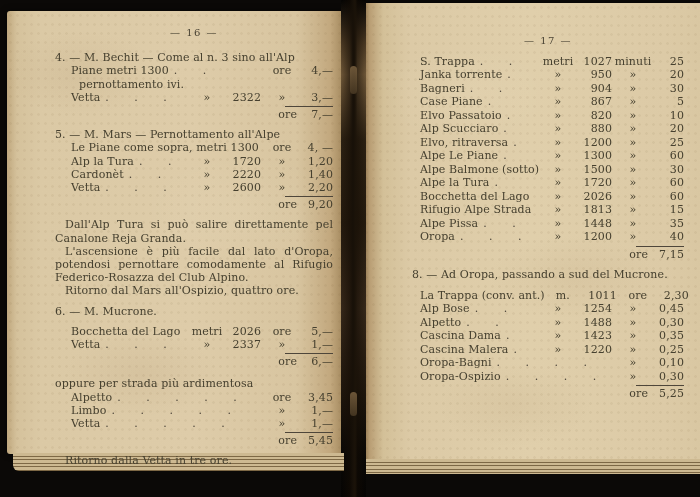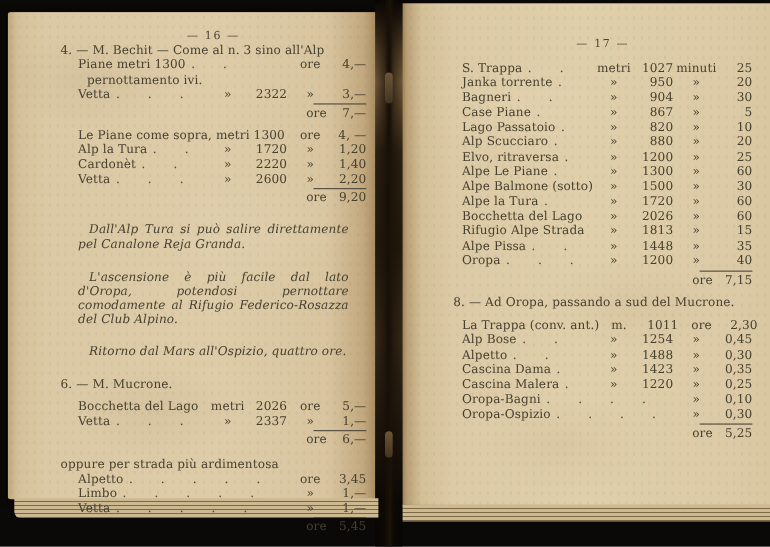--- a/index.html
+++ b/index.html
@@ -48,21 +48,21 @@
   .edge-stack{
     position:absolute; height:18px;
     background:repeating-linear-gradient(180deg,#cdb991 0px,#cdb991 2.6px,#7d6845 2.6px,#7d6845 3.6px);
   }
   .edge-stack-left{left:13px; top:453px; width:331px; border-radius:0 0 0 6px;}
   .edge-stack-right{left:366px; top:459px; width:334px; height:15px;}
   
   .content{position:absolute; font-size:11px; line-height:13.2px; letter-spacing:.1px;}
   .content-left{left:55px; top:26px; width:278px;}
   .content-right{left:412px; top:34px; width:272px; line-height:13.5px;}
-  .pgnum{text-align:center; font-size:10px; letter-spacing:1.5px; color:#4b4435;}
+  .pgnum{text-align:center; font-size:10px; letter-spacing:1.5px; margin-bottom:12px; color:#4b4435;}
   .content-right .pgnum{margin-bottom:7px;}
   .sec-head{white-space:nowrap;}
   .it{}
   .sec-body{margin-left:16px;}
   .line3{margin-left:8px;}
   
   .row{display:flex; align-items:baseline;}
   .c-name{white-space:nowrap;}
   .c-dots{flex:1 1 auto; overflow:hidden; white-space:nowrap;
     letter-spacing:8px; word-spacing:6px; padding:0 5px; color:#50483c;}
@@ -70,21 +70,21 @@
   .c-unit{flex:0 0 36px; text-align:center; white-space:nowrap;}
   .c-alt{flex:0 0 36px; text-align:right; white-space:nowrap;}
   .c-unit:empty,.c-alt:empty{flex:0 0 0;}
   .c-unit2{flex:0 0 42px; text-align:center; white-space:nowrap;}
   .c-time{flex:0 0 30px; text-align:right; white-space:nowrap;}
   
   .rule{width:48px; margin:2px 0 1px auto; border-top:1.2px solid #4e463a; height:0;}
   .total{display:flex; justify-content:flex-end; gap:6px; margin-bottom:7px;}
   .total .tval{min-width:30px; text-align:right;}
   
-  .para{margin:16px; text-indent:10px; text-align:justify;font-style:italic;}
+  .para{margin:0; text-indent:10px; text-align:justify;}
   .paras{margin-top:7px; margin-bottom:7px;}
   .plain{margin-top:9px;}
   .sec7-rows,.sec8-rows{margin-left:8px;}
   .gap-top{margin-top:7px;}
 </style>
 </head>
 <body>
 
 <div id="stage">
 
@@ -126,20 +126,23 @@
           <span class="c-time">3,—</span>
         </div>
         </div>
       <div class="rule"></div>
       <div class="total">
         <span>ore</span>
         <span class="tval">7,—</span>
       </div>
     </div>
 
+    <div class="sec-head">
+      <span>5.</span><span> — </span><span class="it">M. Mars</span><span> — Pernottamento all'Alpe</span>
+    </div>
     <div class="sec-body">
       <div class="row">
         <span class="c-name">Le Piane come sopra, metri 1300</span>
         <span class="c-dots"></span>
         <span class="c-unit"></span>
         <span class="c-alt"></span>
         <span class="c-unit2">ore</span>
         <span class="c-time">4, —</span>
       </div>
       <div>
@@ -276,21 +279,21 @@
       </div>
         <div class="row">
         <span class="c-name">Case Piane</span>
         <span class="c-dots">.</span>
         <span class="c-unit">»</span>
         <span class="c-alt">867</span>
         <span class="c-unit2">»</span>
         <span class="c-time">5</span>
       </div>
         <div class="row">
-        <span class="c-name">Lago Passatoio</span>
+        <span class="c-name">Elvo Passatoio</span>
         <span class="c-dots">.</span>
         <span class="c-unit">»</span>
         <span class="c-alt">820</span>
         <span class="c-unit2">»</span>
         <span class="c-time">10</span>
       </div>
         <div class="row">
         <span class="c-name">Alp Scucciaro</span>
         <span class="c-dots">.</span>
         <span class="c-unit">»</span>

